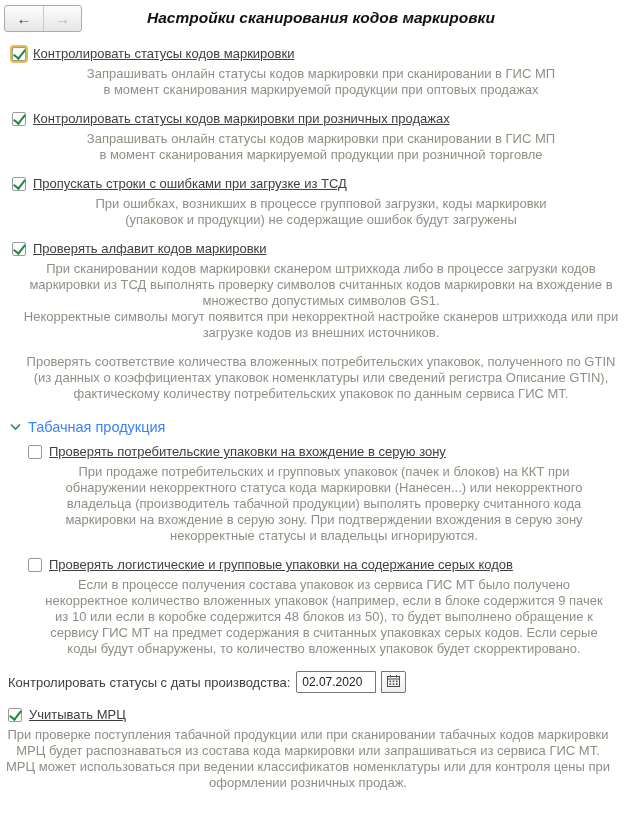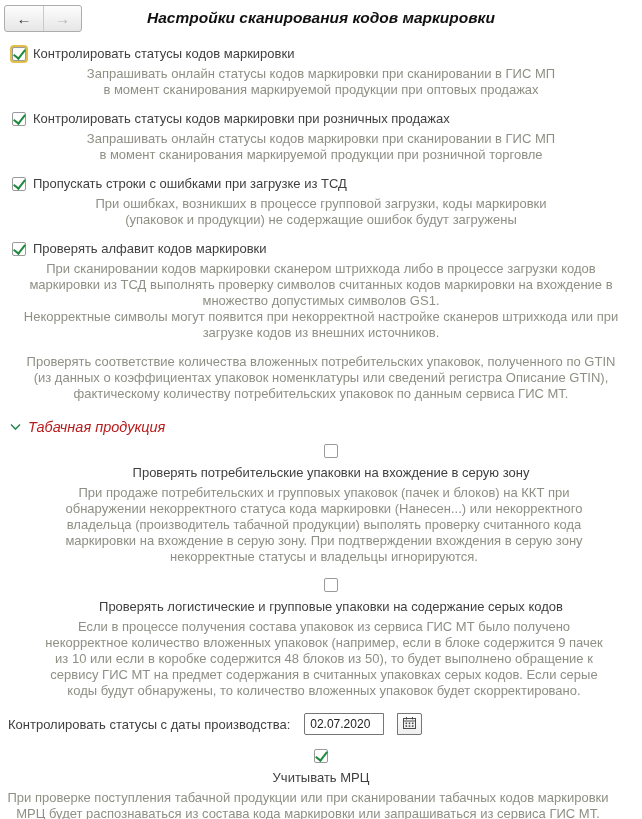--- a/index.html
+++ b/index.html
@@ -31,34 +31,34 @@
   .cb-row { display:flex; align-items:center; gap:7px; margin:0 0 5px 4px; }
   .checkbox {
     width:14px; height:14px; min-width:14px; background:#fff;
     border:1px solid #9a9a9a; border-radius:2px; position:relative; cursor:pointer;
   }
   .checkbox.checked::after {
     content:""; position:absolute; left:3px; top:-1px; width:5px; height:10px;
     border:solid #1b8a3c; border-width:0 2px 2px 0; transform:rotate(38deg);
   }
   .checkbox.focused { box-shadow:0 0 0 2px #e2be4a; }
-  .cb-label { color:#3f3f3f; cursor:pointer; }
+  .cb-label { color:#3f3f3f; cursor:pointer;text-decoration:underline; }
   .desc {
     color:#8f8f85; line-height:16px; white-space:pre-line;text-align:center;
   }
   
   .section-header {
     display:flex; align-items:center; gap:7px; margin:17px 0 9px 2px;
-    color:#b91c1c; font-size:14.5px; cursor:pointer;font-style:italic;
+    color:#3b82f6; font-size:14.5px; cursor:pointer;
   }
   .chevron { display:flex; align-items:center; }
-  .sub .cb-row { margin-left:20px;flex-direction:column; }
+  .sub .cb-row { margin-left:20px; }
   .sub .desc { margin-left:6px; }
   
-  .date-row { display:flex; align-items:center; gap:14px; margin:14px 0 14px 0; }
+  .date-row { display:flex; align-items:center; gap:6px; margin:14px 0 14px 0; }
   .date-label { color:#3f3f3f; }
   .date-input {
     width:80px; height:22px; border:1px solid #757575; border-radius:2px 0 0 2px;
     padding:0 5px; font-family:inherit; font-size:12px; color:#222; outline:none;
   }
   .cal-btn {
     width:25px; height:22px; margin-left:-1px; border:1px solid #757575;
     border-radius:0 2px 2px 0; background:linear-gradient(#fff,#efefef);
     display:flex; align-items:center; justify-content:center; cursor:pointer;
   }

